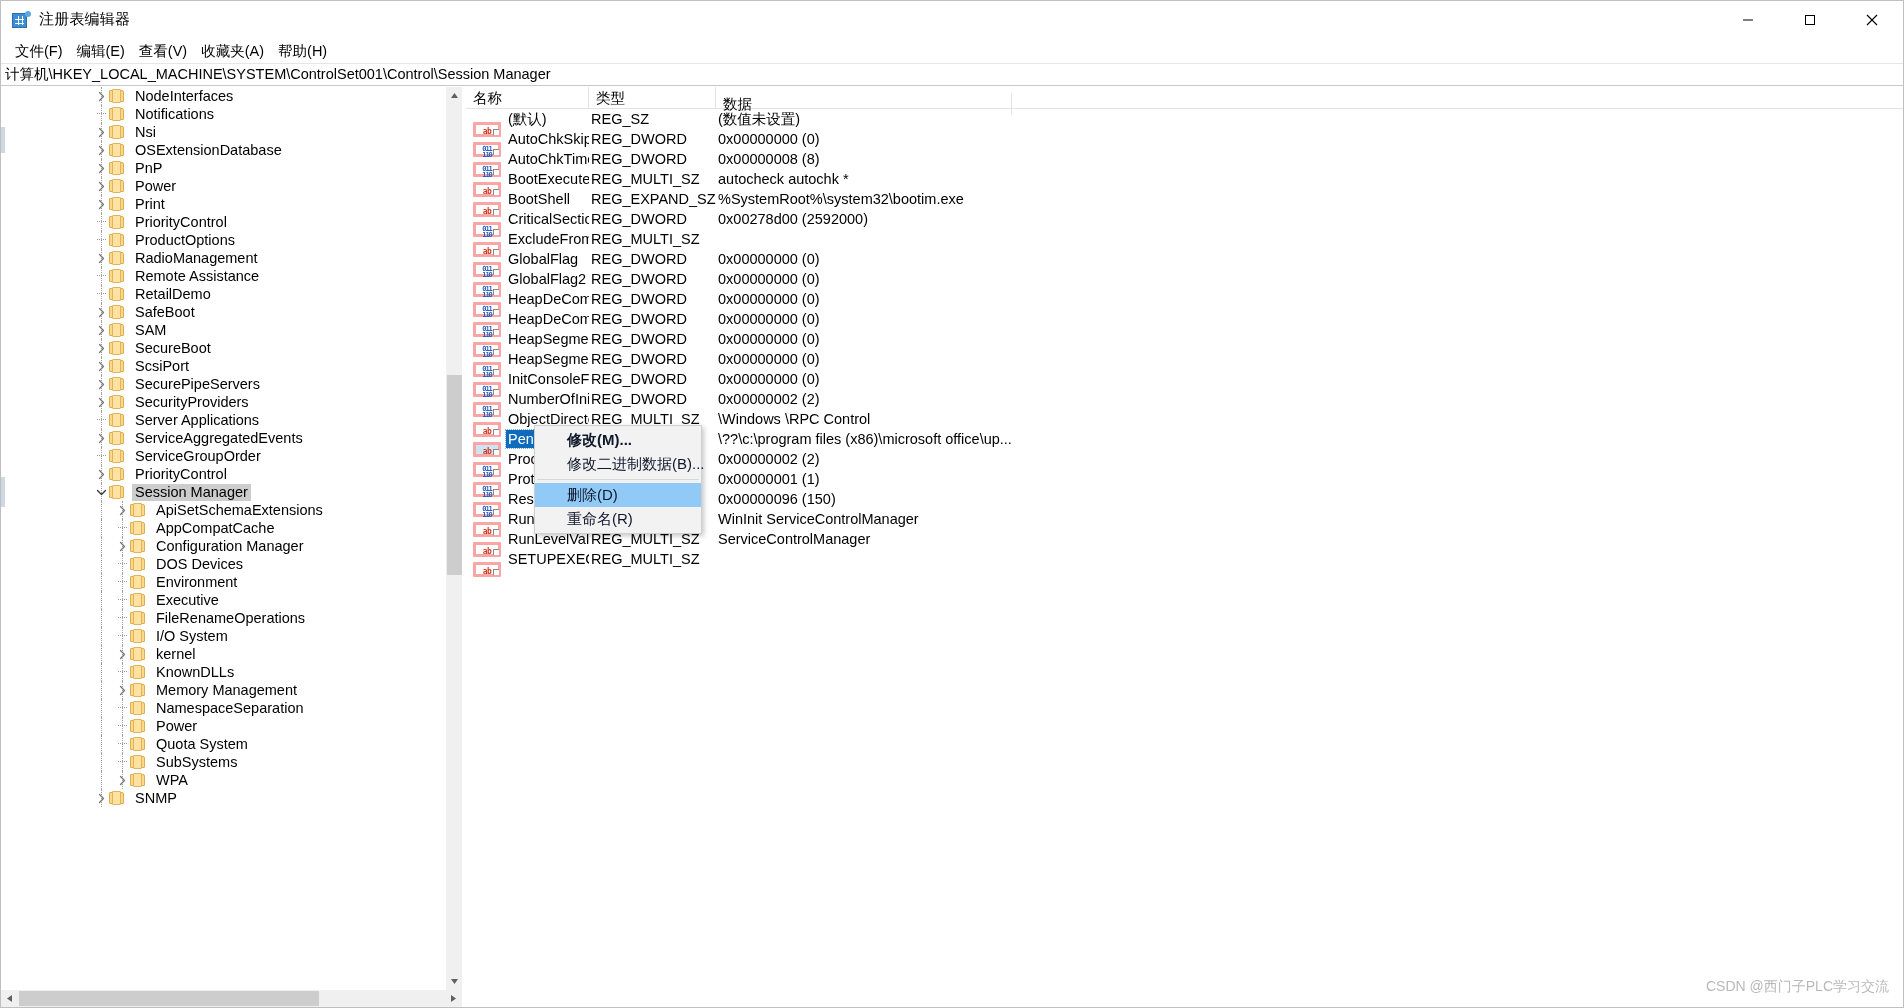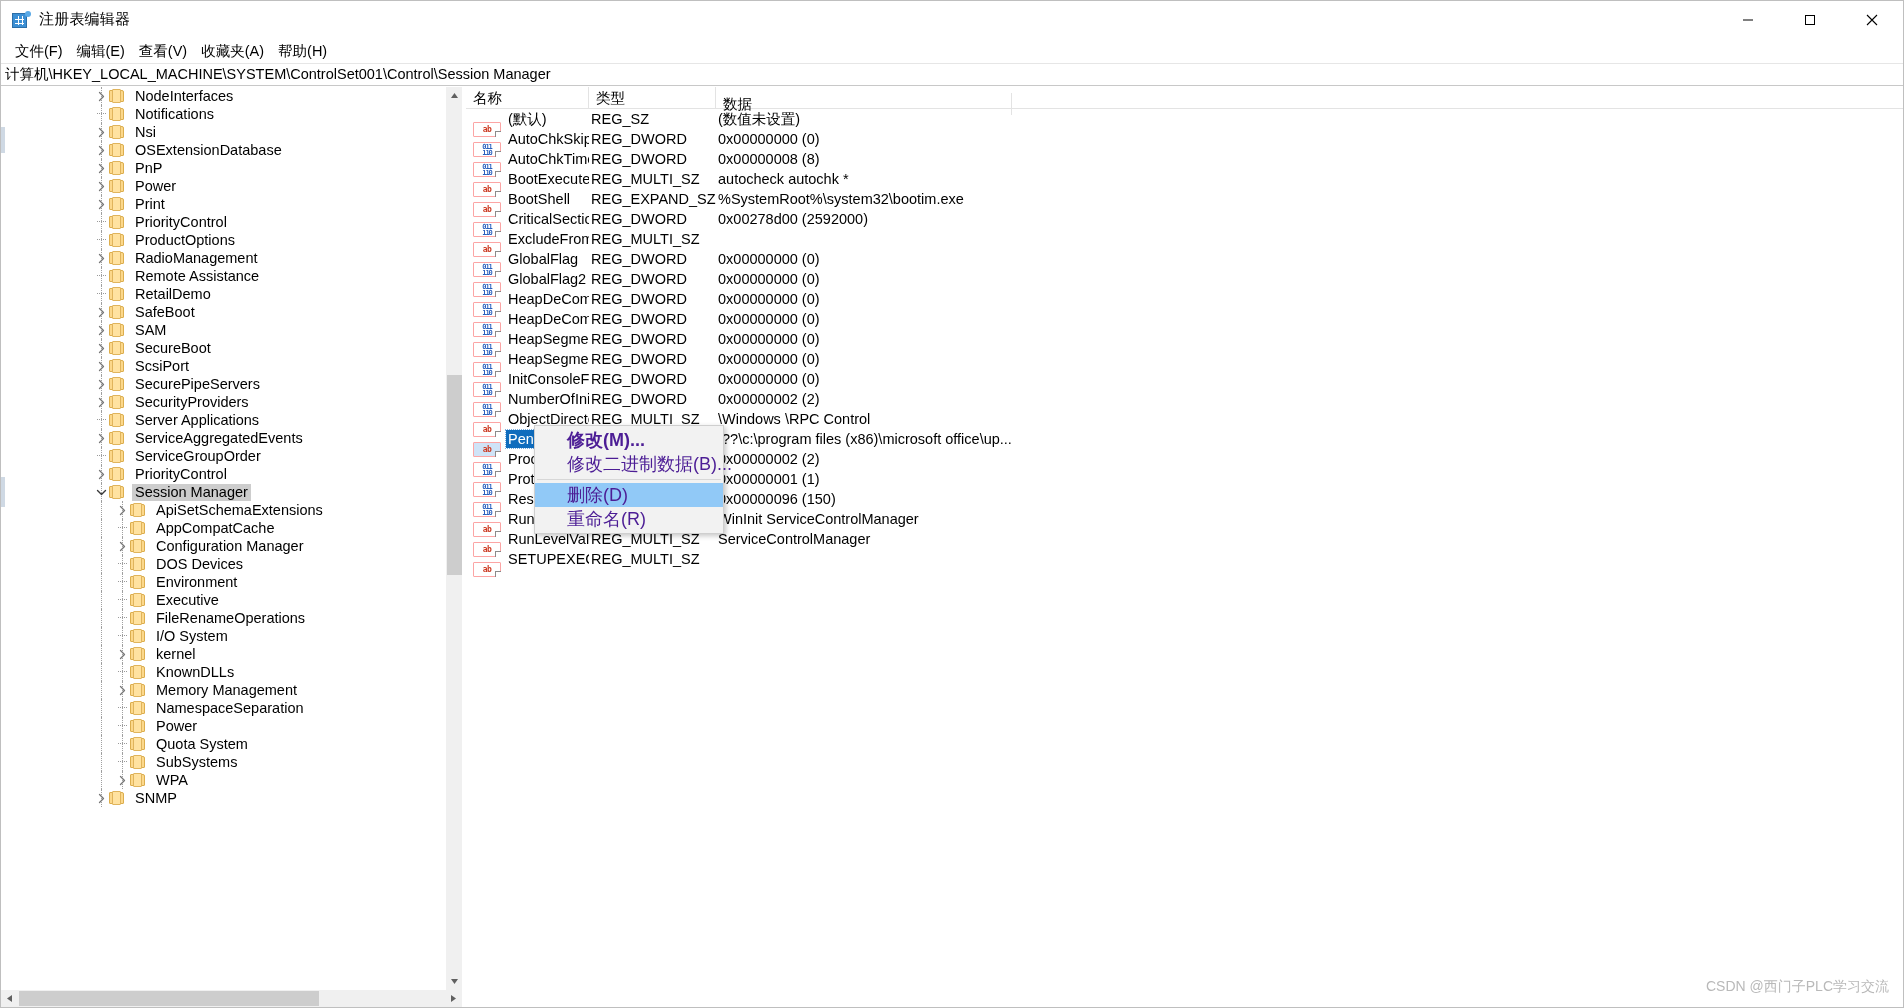--- a/index.html
+++ b/index.html
@@ -278,21 +278,21 @@
   }
   .lcell.type { width: 127px; padding-left: 2px; }
   .lcell.data { flex: 1; padding-left: 2px; }
 
   .val-icon {
     width: 28px; height: 15px;
     flex: none;
     margin-right: 5px;
     position: relative;
     background: #ffffff;
-    border: 1px solid #fca5a5;
+    border: 3px solid #fca5a5;
     border-radius: 1px;
     margin-top: 21px;
   }
   .val-icon::after {
     content: "";
     position: absolute;
     right: -1px; bottom: -1px;
     width: 5px; height: 5px;
     background: #ffffff;
     border-left: 1px solid #8a8a8a;
@@ -324,28 +324,28 @@
     outline: 1px dotted #7aaee0;
   }
   .lrow.selected .val-icon {
     background: #cfe3f7;
   }
 
   
   .ctxmenu {
     position: absolute;
     left: 533px; top: 424px;
-    width: 190px;
+    width: 168px;
     background: #f2f2f2;
     border: 1px solid #cfcfcf;
     box-shadow: 2px 2px 5px rgba(0,0,0,.22);
     padding: 2px 0;
     z-index: 60;
-    font-size: 18px;
-    color: #4c1d95;
+    font-size: 15px;
+    color: #0f172a;
   }
   .ctxitem {
     height: 24px;
     line-height: 24px;
     padding-left: 32px;
     white-space: nowrap;
   }
   .ctxitem.bold { font-weight: bold; }
   .ctxitem.highlight {
     background: #91c9f7;

